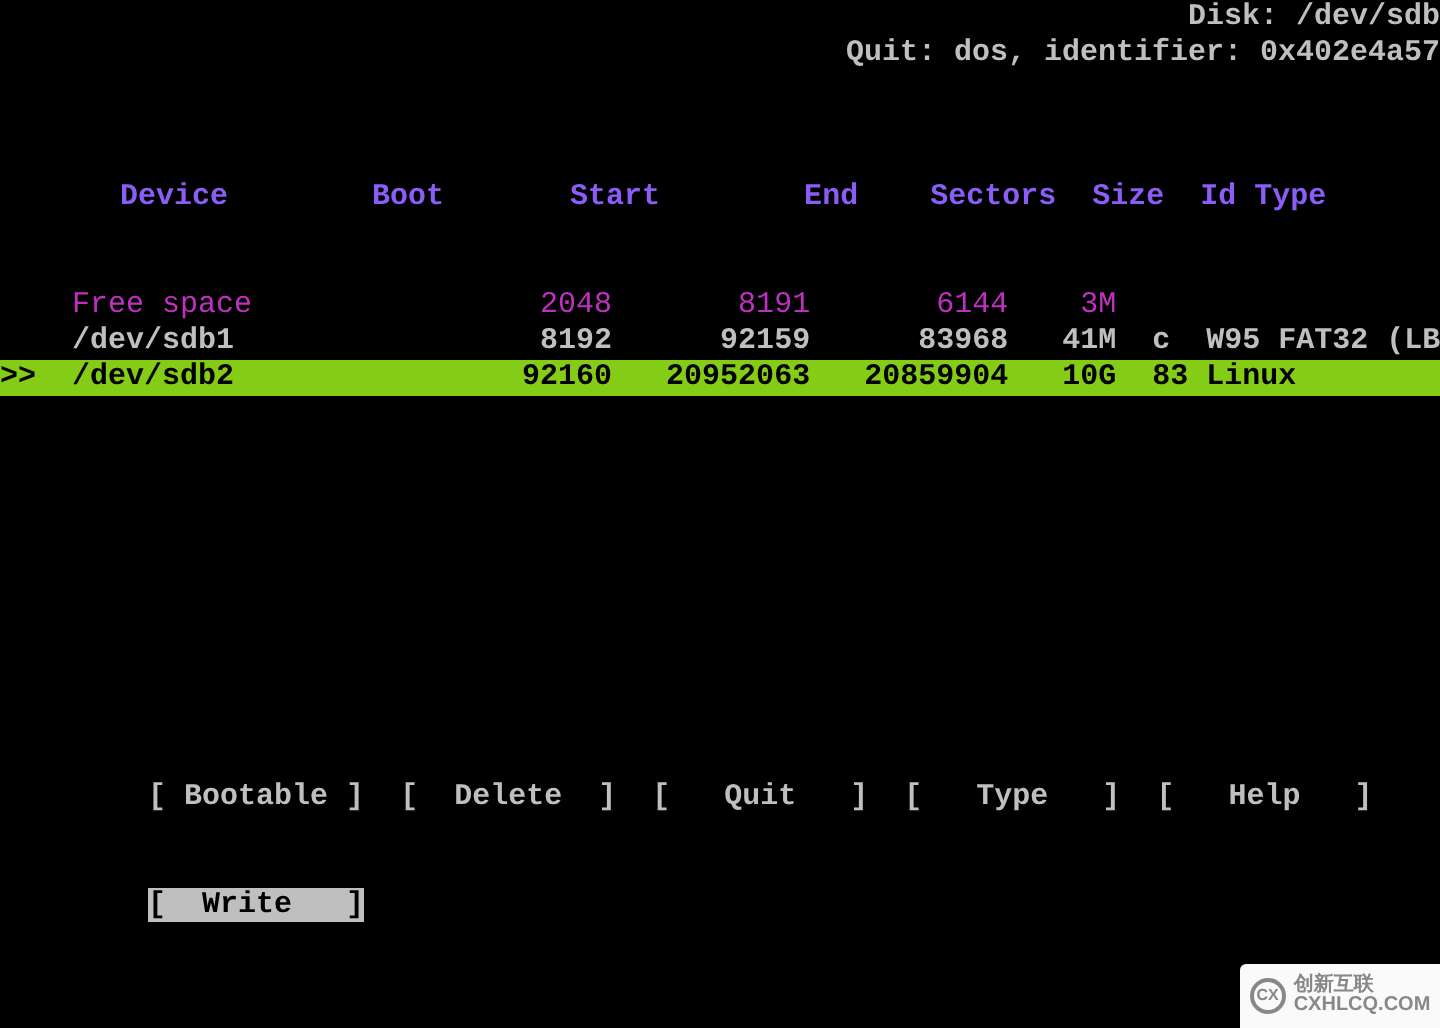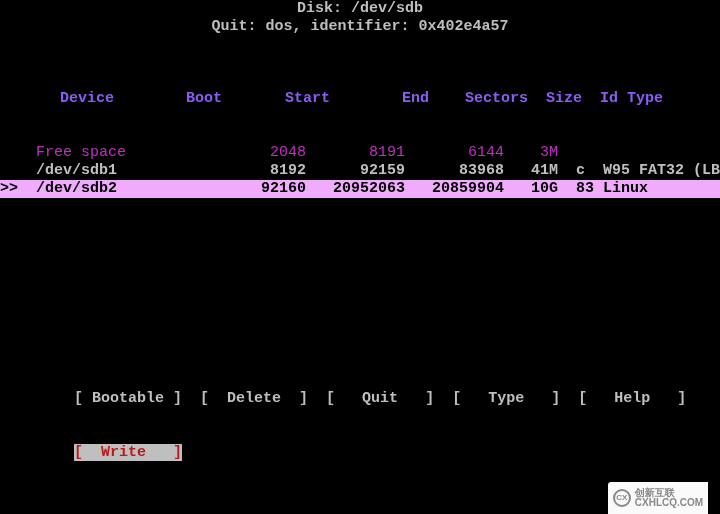--- a/index.html
+++ b/index.html
@@ -14,57 +14,57 @@
     overflow: hidden;
     font-weight: bold;
   }
   .screen {
     width: 720px;
     height: 514px;
     position: relative;
     background: #000;
   }
   .header {
-    text-align: center;
+    text-align: right;
     color: #bfbfbf;
     padding-top: 0;
   }
   .header .line { white-space: pre; }
   .table {
     margin-top: 18px;
     white-space: pre;
   }
   .row { white-space: pre; }
   .th { color: #8b5cf6; font-weight: bold; padding-left: 24px; }
   .free { color: #c030c0; font-weight: normal; }
   .sel {
-    background: #f0abfc;
+    background: #84cc16;
     color: #000;
     display: block;
     width: 100%;
     font-weight: bold;
   }
   .menu {
     position: absolute;
     bottom: 16px;
     left: 0;
     width: 100%;
     white-space: pre;
     color: #bfbfbf;
     font-weight: bold;
     margin-left: 20px;
   }
   .menu-line { white-space: pre; }
   .menu-sel {
     background: #bfbfbf;
-    color: #b91c1c;
+    color: #000000;
   }
   .watermark {
     position: absolute;
-    right: 12px;
+    right: 0;
     bottom: 0;
     width: 100px;
     height: 32px;
     background: #fafafa;
     color: #aaa;
     font-family: Arial, sans-serif;
     font-size: 10px;
     font-weight: normal;
     display: flex;
     align-items: center;

